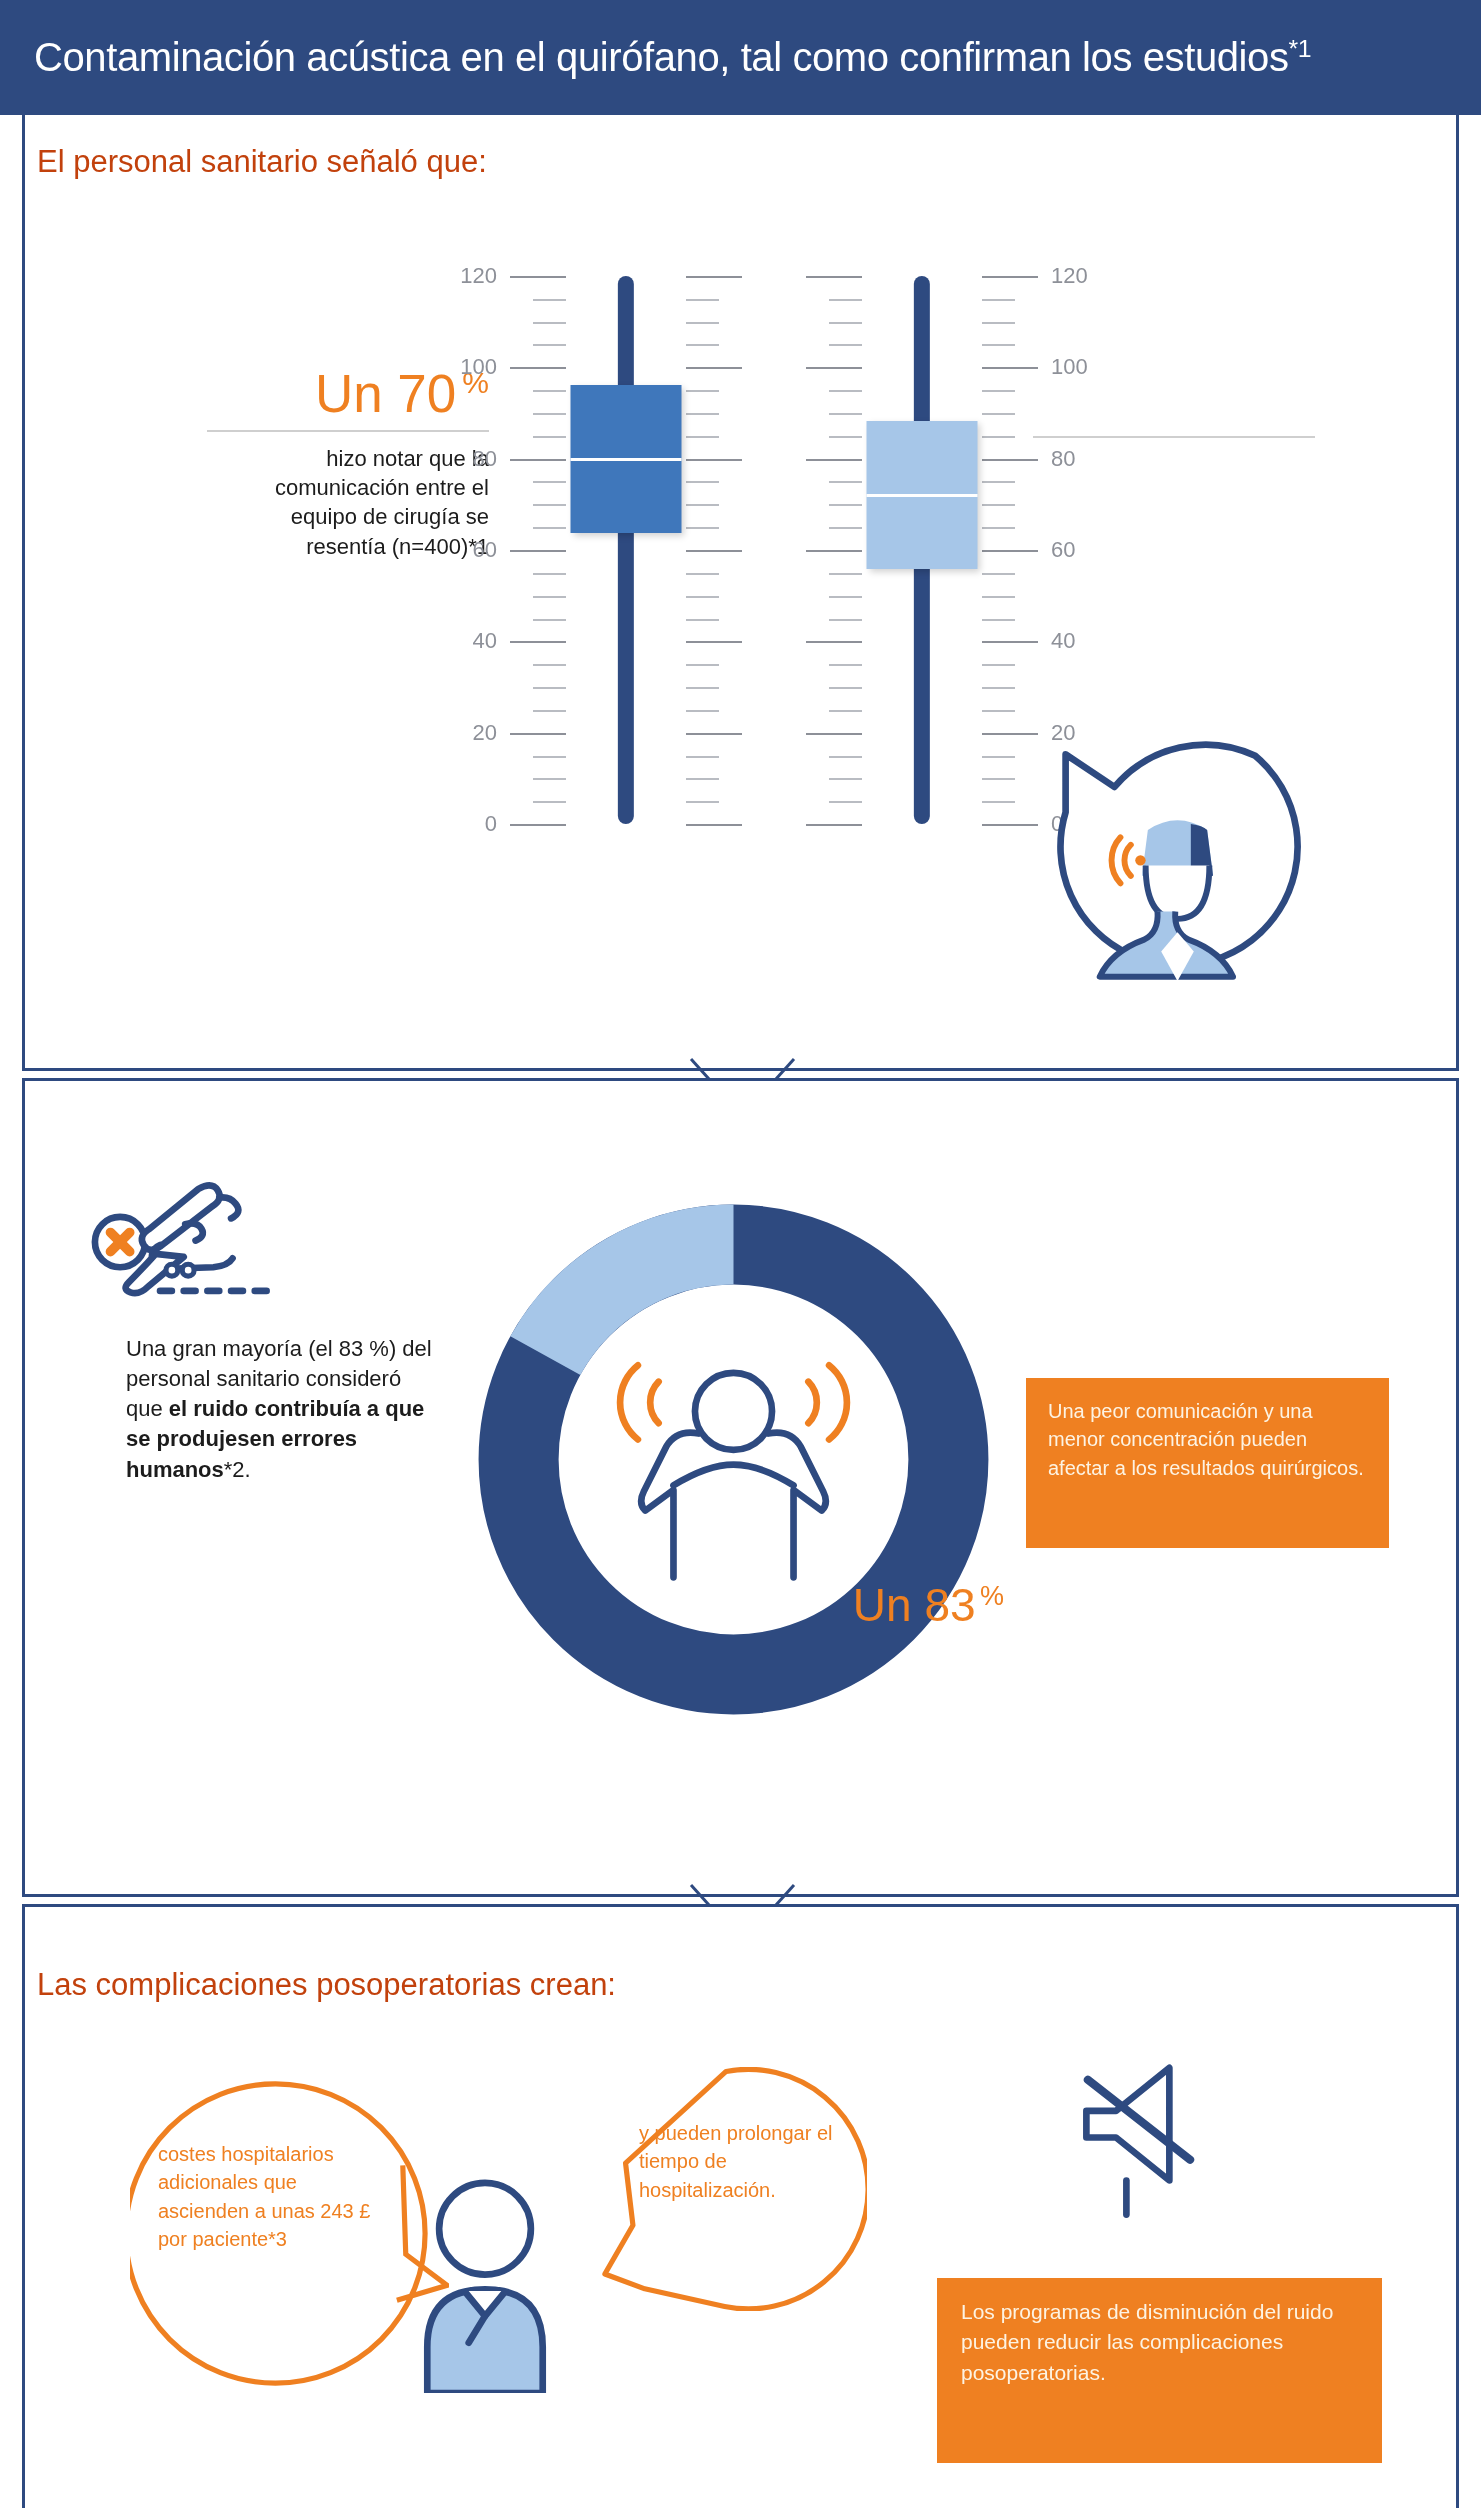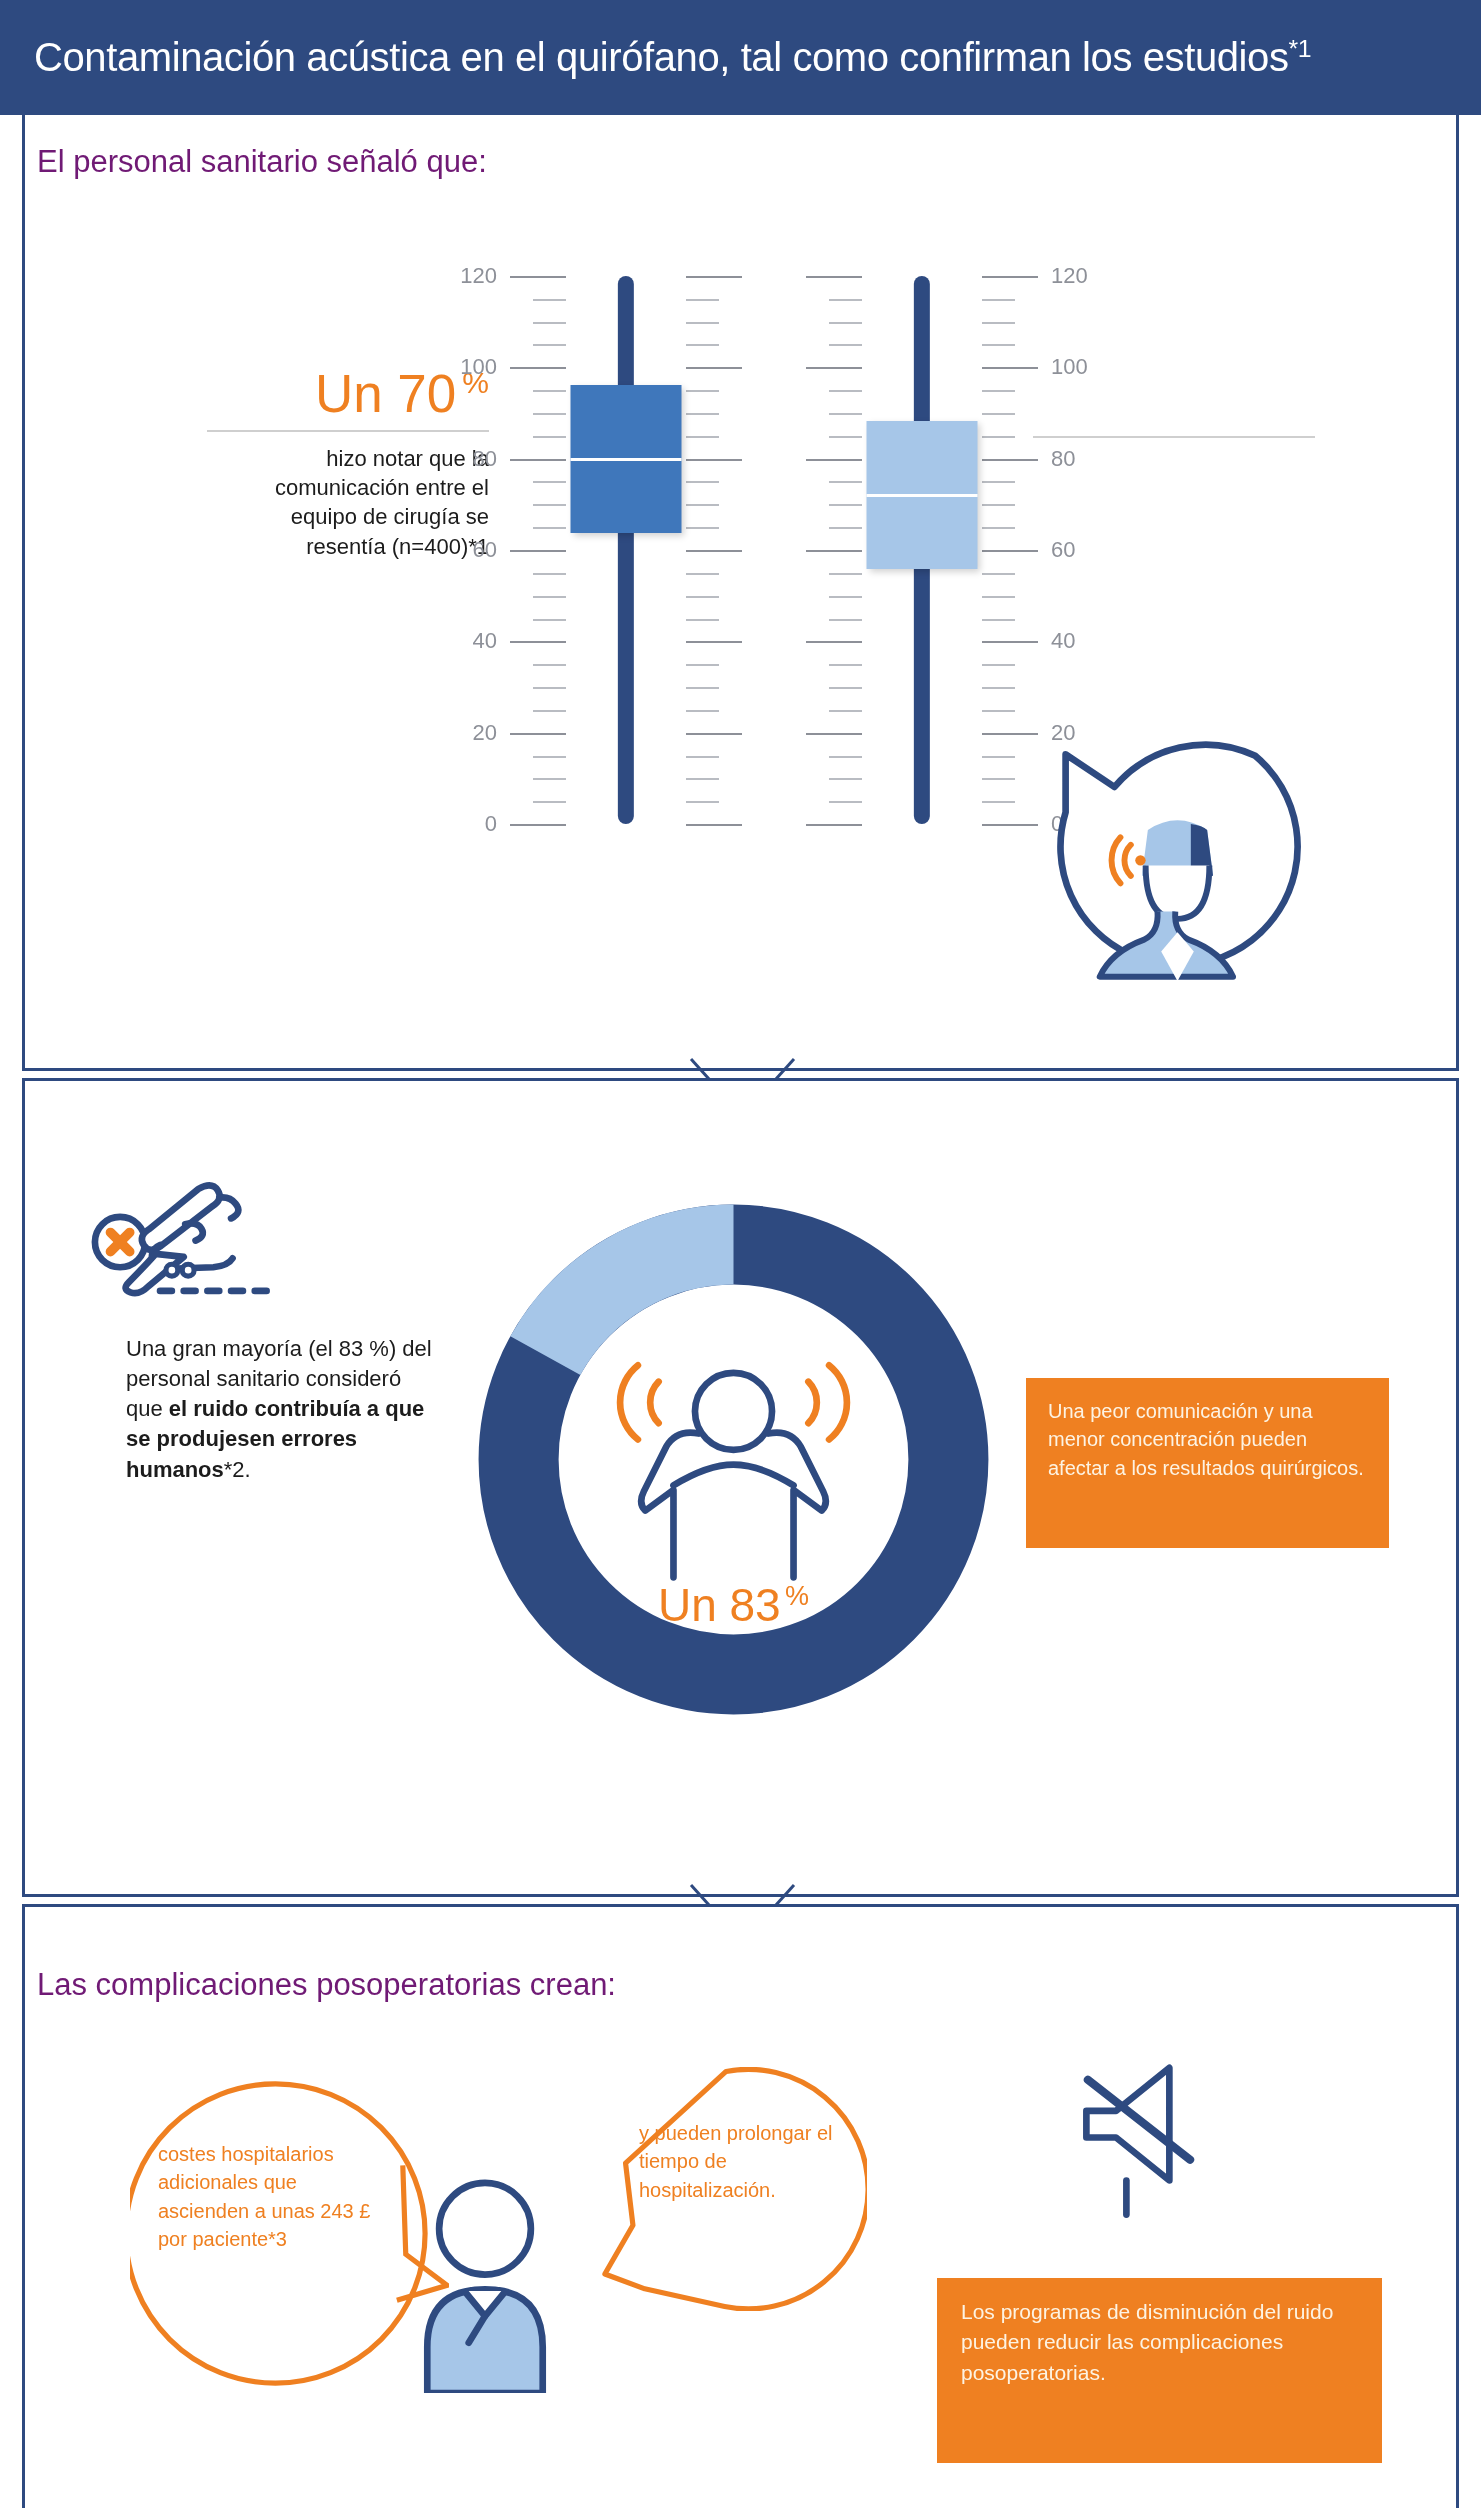--- a/index.html
+++ b/index.html
@@ -37,21 +37,21 @@
   .notch .mask { position:absolute; left:52px; top:-7.4px; width:207px; height:16.3px; background:#ffffff; }
   .notch .leg {
     position:absolute; top:0; width:3px; height:83px; background:#2e4a80;
     transform-origin:top center;
   }
   .notch .leg.l { left:104px; transform:rotate(-42deg); }
   .notch .leg.r { left:207px; transform:rotate(42deg); }
 
   
   .sec-heading {
-    position:absolute; font-size:31px; color:#701a75; font-weight:400;
+    position:absolute; font-size:31px; color:#c2410c; font-weight:400;
   }
   #s1-heading { left:37px; top:144px; }
 
   .statblock { position:absolute; width:282px; }
   .stat-big {
     font-size:53px; color:#ef8021; font-weight:400; line-height:1;
     white-space:nowrap;
   }
   .stat-big .pct { font-size:30px; vertical-align:super; margin-left:6px; }
   .stat-rule { height:1.5px; background:#cfcfcf; margin:10.4px 0 12px 0; }
@@ -101,21 +101,21 @@
   #scalpel-icon { position:absolute; left:89px; top:1174px; width:222px; height:148px; }
   #s2-text {
     position:absolute; left:126px; top:1334px; width:311px;
     font-size:22px; line-height:1.37; color:#1c1c1c;
   }
   #s2-text b { font-weight:700; }
 
   #donut { position:absolute; left:463px; top:1189px; width:541px; height:541px; }
   .donut-center-label {
     position:absolute; left:0; bottom:98px; width:100%;
-    text-align:center; font-size:46px; color:#ef8021; font-weight:400;
+    text-align:right; font-size:46px; color:#ef8021; font-weight:400;
   }
   .donut-center-label .pct { font-size:27px; vertical-align:super; margin-left:4.4px; }
 
   #orange-callout {
     position:absolute; left:1026px; top:1378px; width:363px; height:170px;
     background:#ef8021; color:#fdf3e3;
     font-size:20px; line-height:1.42; padding:19px 22px;
   }
 
   

